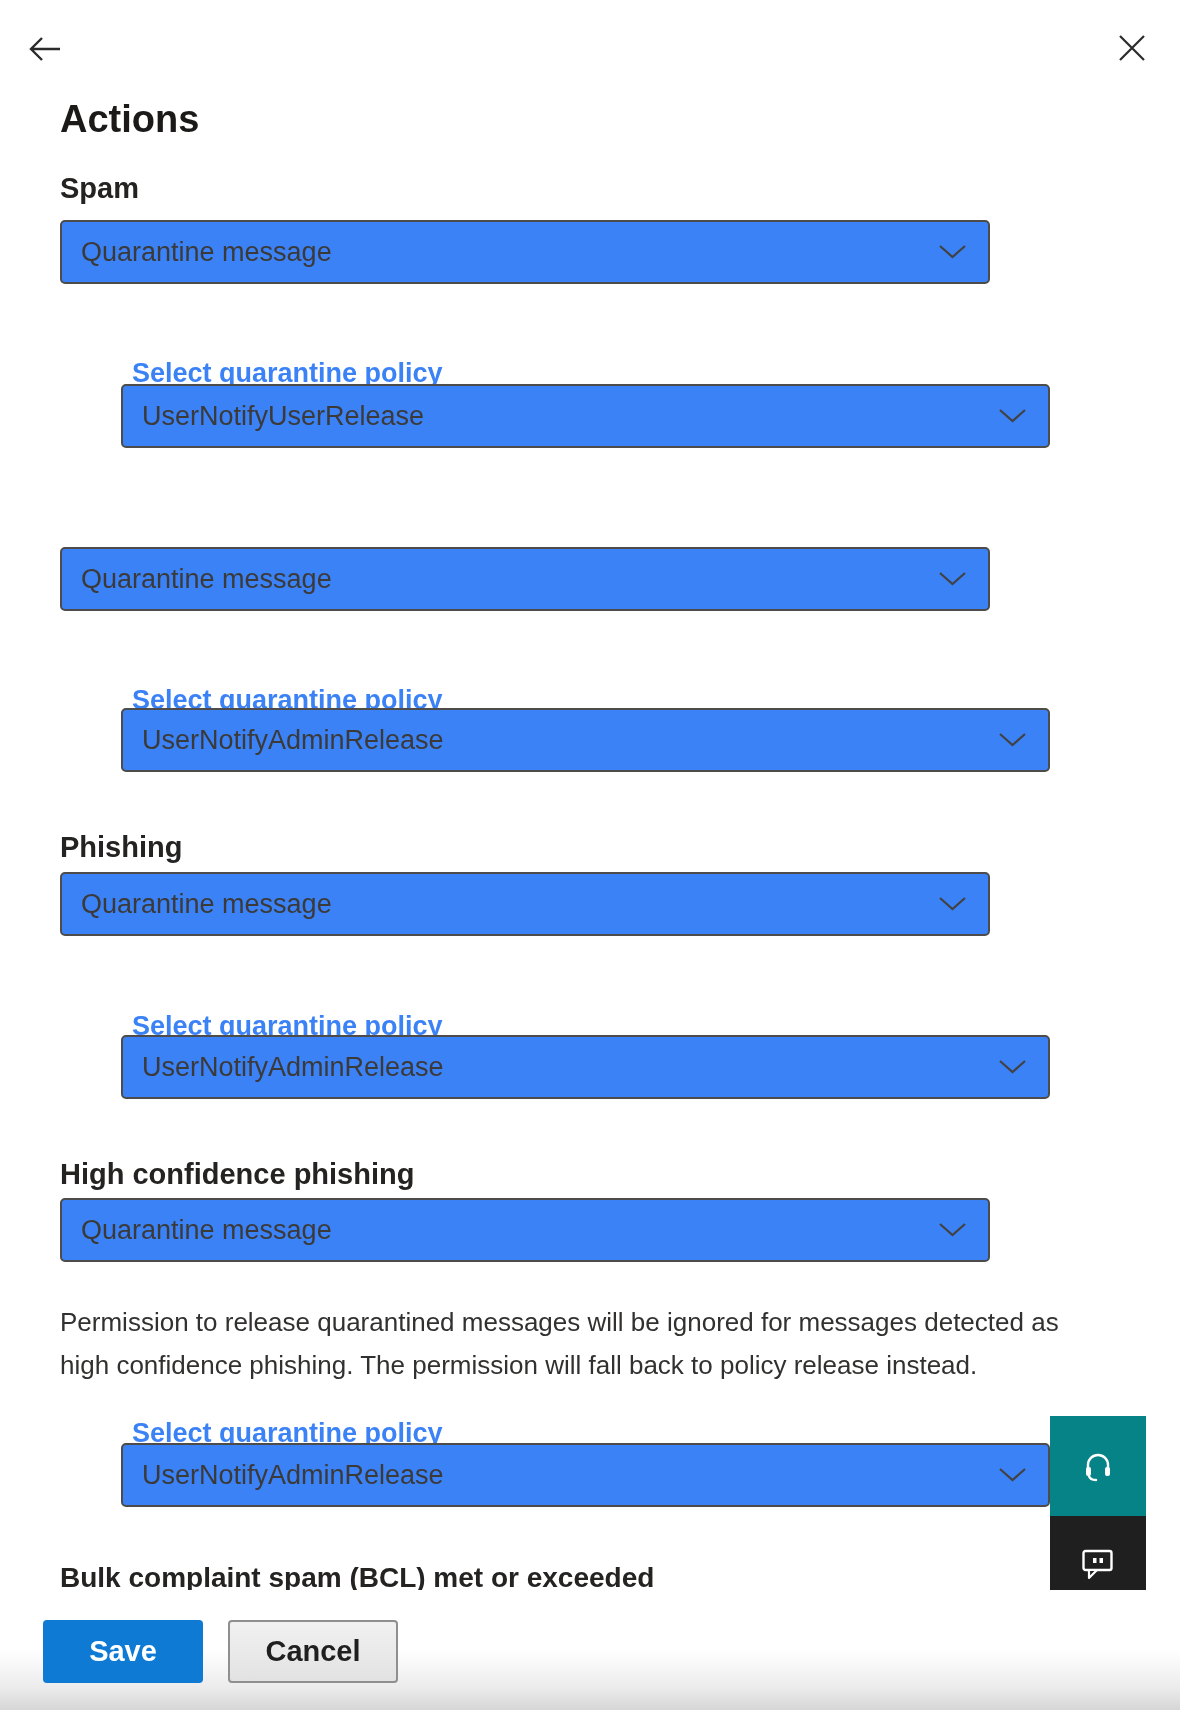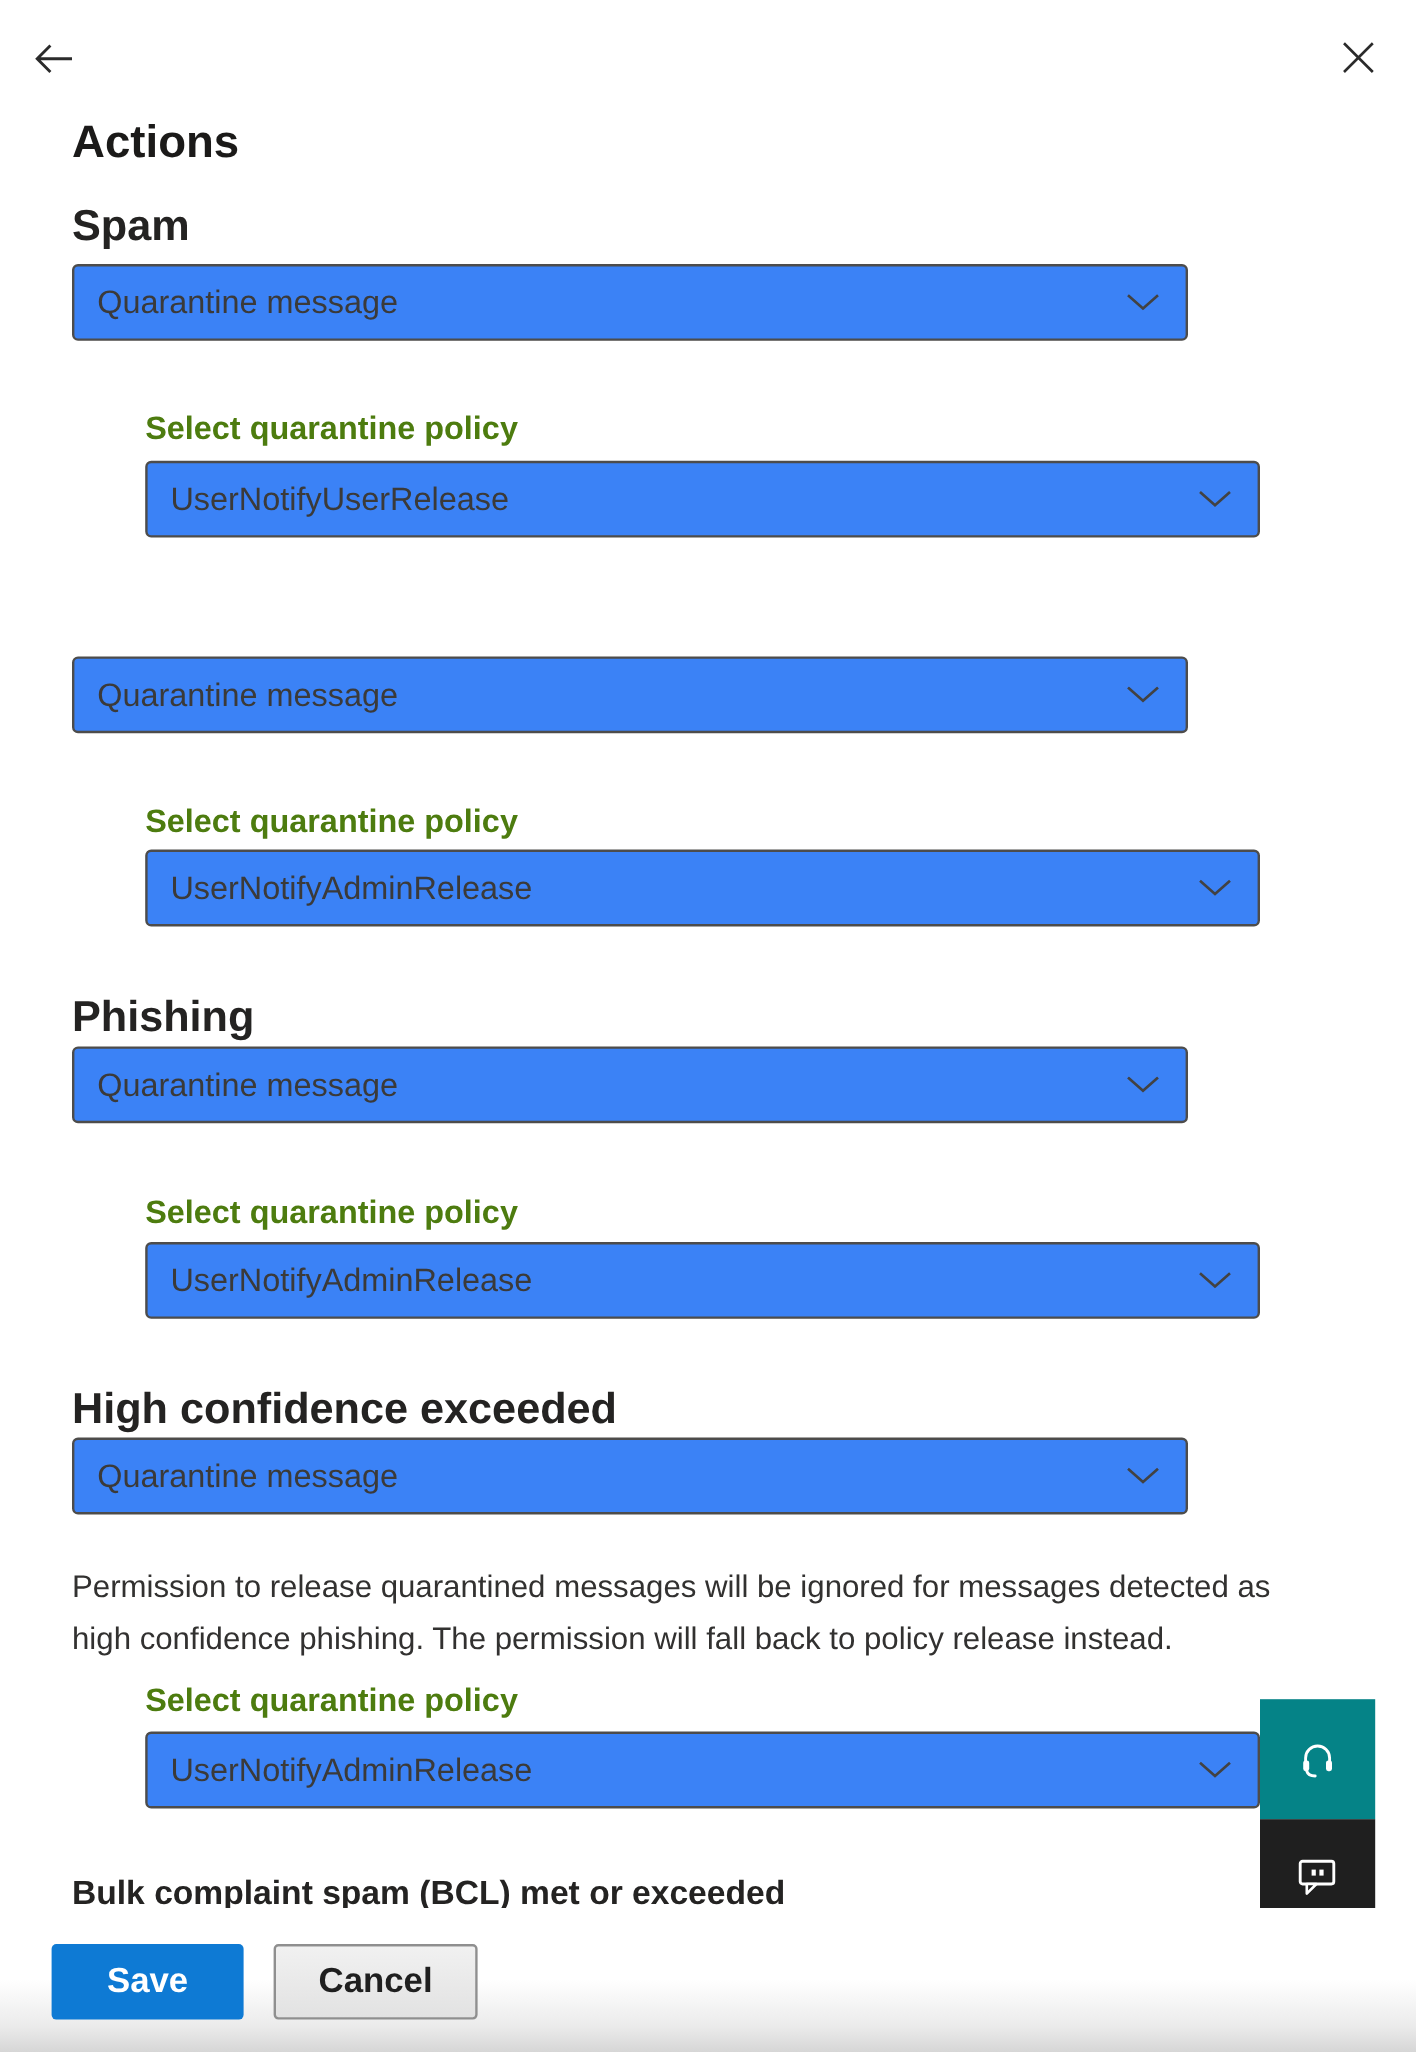--- a/index.html
+++ b/index.html
@@ -5,22 +5,22 @@
   html,body{margin:0;padding:0;background:#fff;}
   .screen{
     position:relative;width:1180px;height:1710px;background:#ffffff;overflow:hidden;
     font-family:"Liberation Sans", sans-serif;color:#2b2a29;padding-left:32px;
   }
   .content{position:absolute;left:0;top:0;width:1180px;height:1590px;overflow:hidden;background:#fff;}
   .icon-btn{position:absolute;background:transparent;border:none;padding:0;margin:0;cursor:pointer;line-height:0;}
   .icon-btn.back{left:26px;top:32px;width:38px;height:34px;}
   .icon-btn.close{left:1114px;top:31px;width:36px;height:34px;}
   .title{position:absolute;left:60px;top:96px;margin:0;font-size:38px;font-weight:700;color:#1b1a19;line-height:46px;letter-spacing:0;}
-  .s-label{position:absolute;left:60px;font-size:36px;font-weight:700;color:#242322;line-height:32px;}
-  .p-label{position:absolute;left:121px;font-size:27px;font-weight:700;color:#4d7c0f;line-height:32px;}
+  .s-label{position:absolute;left:60px;font-size:29px;font-weight:700;color:#242322;line-height:32px;}
+  .p-label{position:absolute;left:132px;font-size:27px;font-weight:700;color:#3b82f6;line-height:32px;margin-top:16px;}
   .dd{
     position:absolute;box-sizing:border-box;height:64px;background:#3b82f6;
     border:2px solid #4d4c4b;border-radius:5px;display:flex;align-items:center;cursor:pointer;
   }
   .dd.main{left:60px;width:930px;}
   .dd.sub{left:121px;width:929px;text-align:right;}
   .dd-value{font-size:27px;color:#3b3a39;padding-left:19px;white-space:nowrap;}
   .chev{position:absolute;right:22px;top:50%;margin-top:-7px;}
   .note{position:absolute;left:60px;top:1301px;width:1000px;font-size:26px;line-height:43px;color:#323130;}
   .bulk{position:absolute;left:60px;top:1563px;font-size:28px;font-weight:700;color:#242322;line-height:30px;white-space:nowrap;}
@@ -93,21 +93,21 @@
       </svg>
     </div>
     <div class="p-label" style="top:994px">Select quarantine policy</div>
     <div class="dd sub" style="top:1035px">
       <span class="dd-value">UserNotifyAdminRelease</span>
       <svg class="chev" width="27" height="14" viewBox="0 0 27 14">
         <polyline points="1,1 13.5,12 26,1" fill="none" stroke="#424242" stroke-width="2.2"></polyline>
       </svg>
     </div>
 
-    <div class="s-label" style="top:1158px">High confidence exceeded</div>
+    <div class="s-label" style="top:1158px">High confidence phishing</div>
     <div class="dd main" style="top:1198px">
       <span class="dd-value">Quarantine message</span>
       <svg class="chev" width="27" height="14" viewBox="0 0 27 14">
         <polyline points="1,1 13.5,12 26,1" fill="none" stroke="#424242" stroke-width="2.2"></polyline>
       </svg>
     </div>
 
     <p class="note" style="margin:0">Permission to release quarantined messages will be ignored for messages detected as high confidence phishing. The permission will fall back to policy release instead.</p>
 
     <div class="p-label" style="top:1401px">Select quarantine policy</div>

